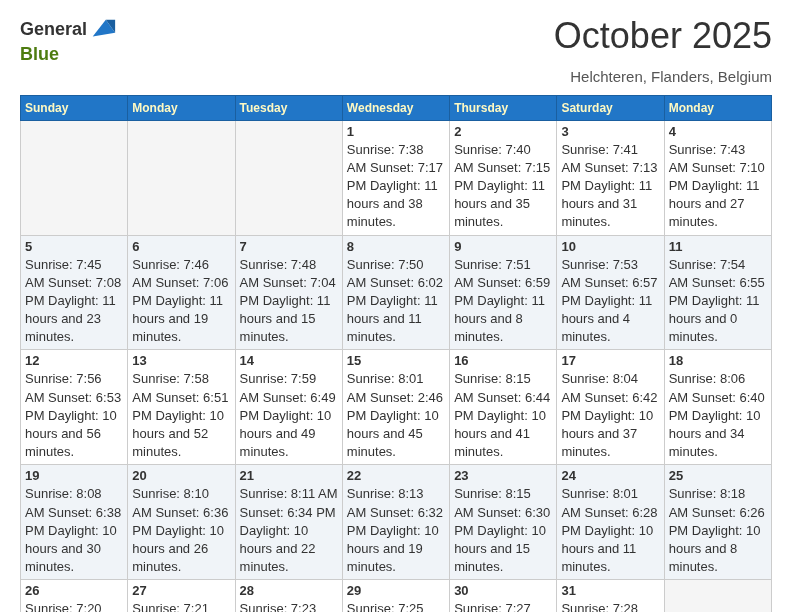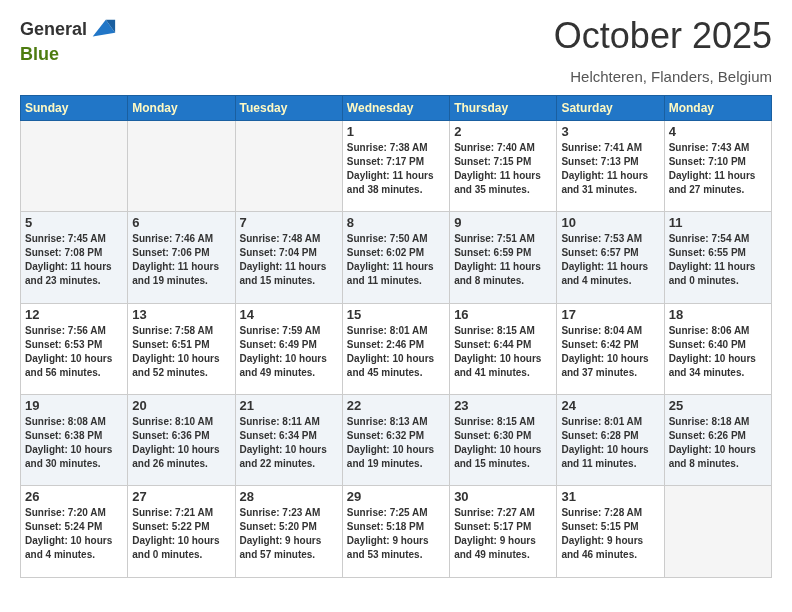--- a/index.html
+++ b/index.html
@@ -84,24 +84,23 @@
       background: #f5f5f5;
     }
     .day-number {
       font-size: 13px;
       font-weight: bold;
       color: #333;
       display: block;
       margin-bottom: 2px;
     }
     .day-info {
-      font-size: 10px;
+      font-size: 13px;
       line-height: 1.4;
       color: #333;
-      font-weight: bold;
     }
     .row-alt td {
       background: #f0f4f8;
     }
   </style>
 </head>
 <body>
 
 <div class="page">
   <div class="header">

